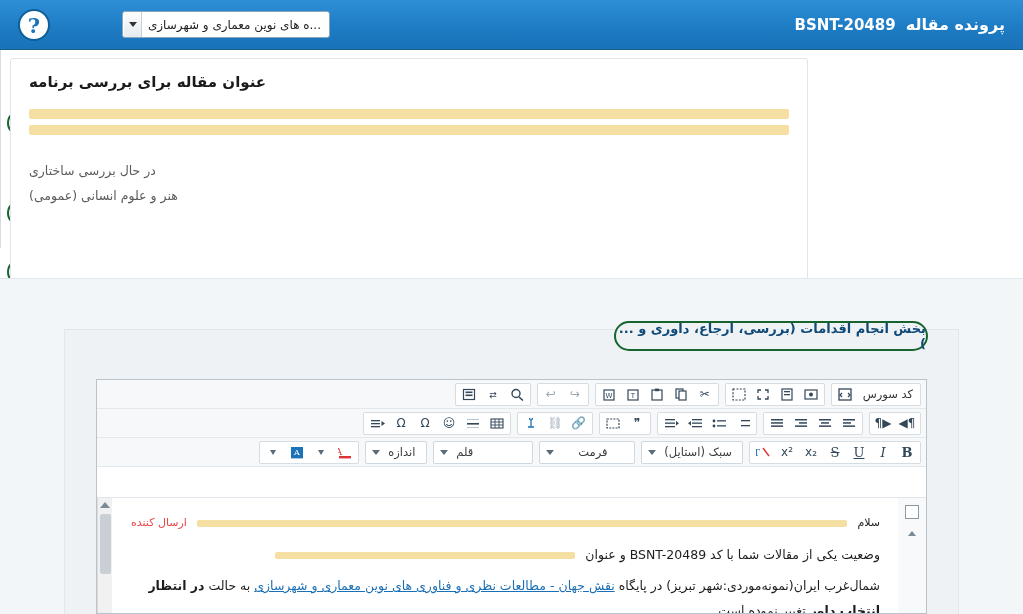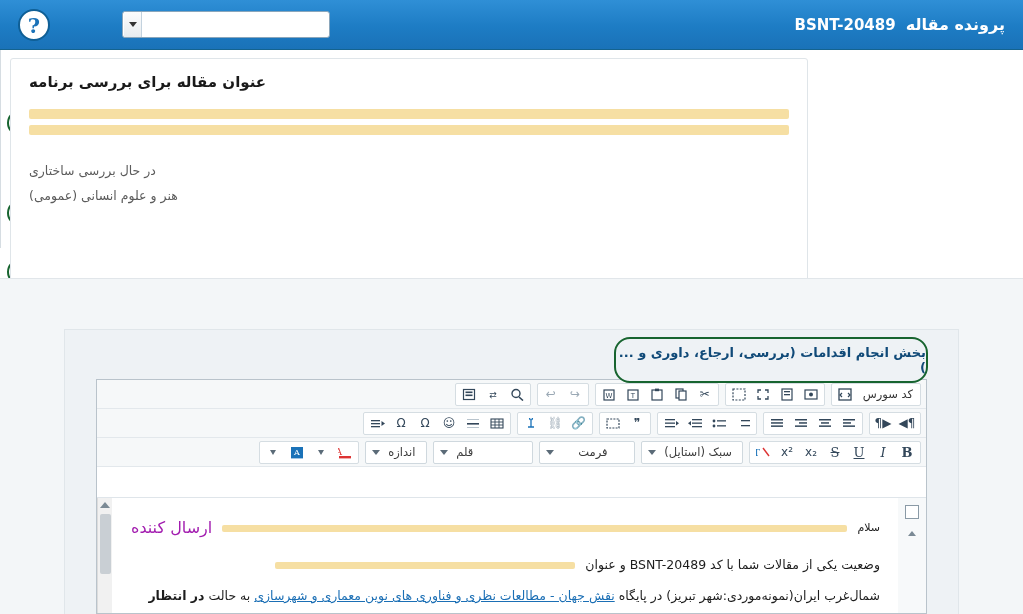--- a/index.html
+++ b/index.html
@@ -155,21 +155,21 @@
     background: #f3f6f8;
     border-top: 1px solid #e1e6ea;
   }
   .greypanel {
     position: absolute; top: 50px; left: 64px; right: 64px; bottom: 0;
     background: #eef2f5;
     border: 1px solid #e0e6ea;
     border-bottom: none;
   }
   .section-pill {
-    position: absolute; top: 58px; left: 614px; width: 314px; height: 46px;
+    position: absolute; top: 42px; left: 614px; width: 314px; height: 30px;
     border: 2px solid #17642f;
     border-radius: 16px;
     background: #eef2f5;
     display: flex; align-items: center; justify-content: center;
     color: #104a78; font-weight: bold; font-size: 13px;
     direction: rtl;
     z-index: 5;
   }
 
   
@@ -262,21 +262,21 @@
     font-size: 12.5px; line-height: 2.0;
     color: #1d1d1d;
     direction: rtl;
     overflow: hidden;
   }
   .doc .line { margin-bottom: 6px; }
   .sender-row {
     display: flex; flex-direction: row-reverse; align-items: center; gap: 10px;
     margin-bottom: 8px;
   }
-  .sender-row .lab { font-size: 16px; color: #a21caf; white-space: nowrap; }
+  .sender-row .lab { font-size: 11px; color: #ef4444; white-space: nowrap; }
   .salam { font-size: 11px; color: #1d1d1d; white-space: nowrap; }
   .inlinebar { flex: 1; height: 7px; background: #f6dfa3; border-radius: 2px; }
   .p1 { position: relative; }
   .p1 .bar-inline {
     display: inline-block; width: 300px; height: 7px; background: #f6dfa3;
     border-radius: 2px; vertical-align: middle; margin: 0 6px;
   }
   .lnk { color: #1b6fb5; text-decoration: underline; }
 </style>
 </head>
@@ -286,20 +286,21 @@
 
   <div class="topbar">
     <div class="title">پرونده مقاله</div>
     <div class="code">BSNT-20489</div>
     <div class="spacer"></div>
 
     <div class="journal-select">
       <div class="arrowbox">
           <div class="caret"></div>
         </div>
+      <div class="sel-text">...ه های نوین معماری و شهرسازی</div>
     </div>
 
     <div class="help-btn">?</div>
   </div>
 
   <div class="content">
 
     <div class="iconpanel">
 
       <div class="icon-row">

